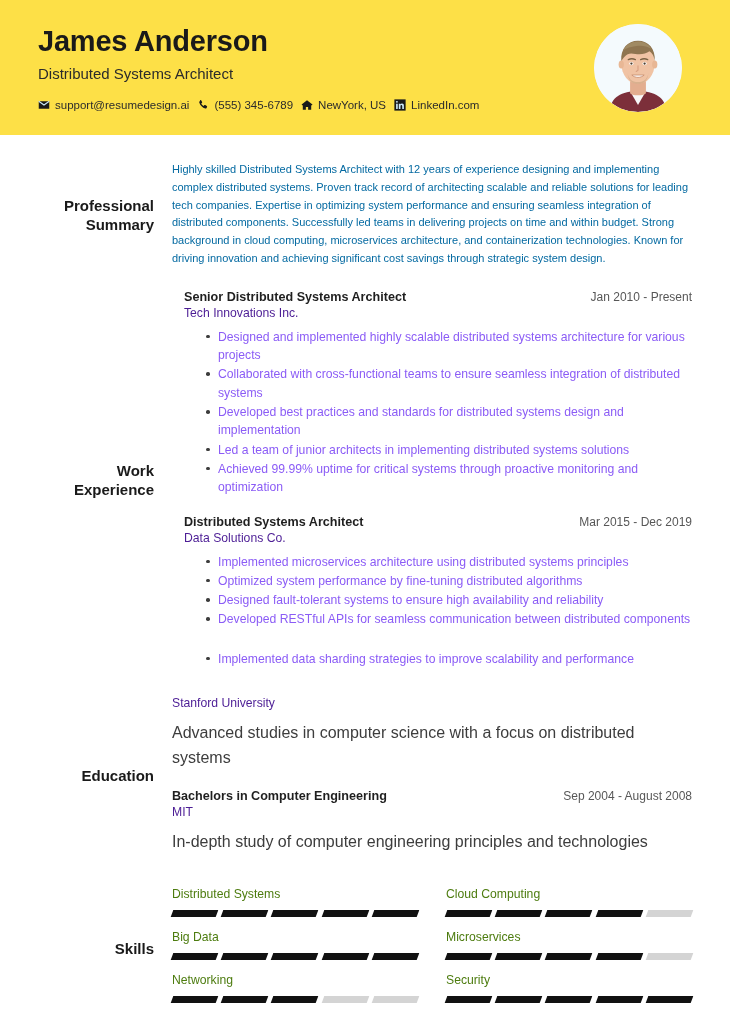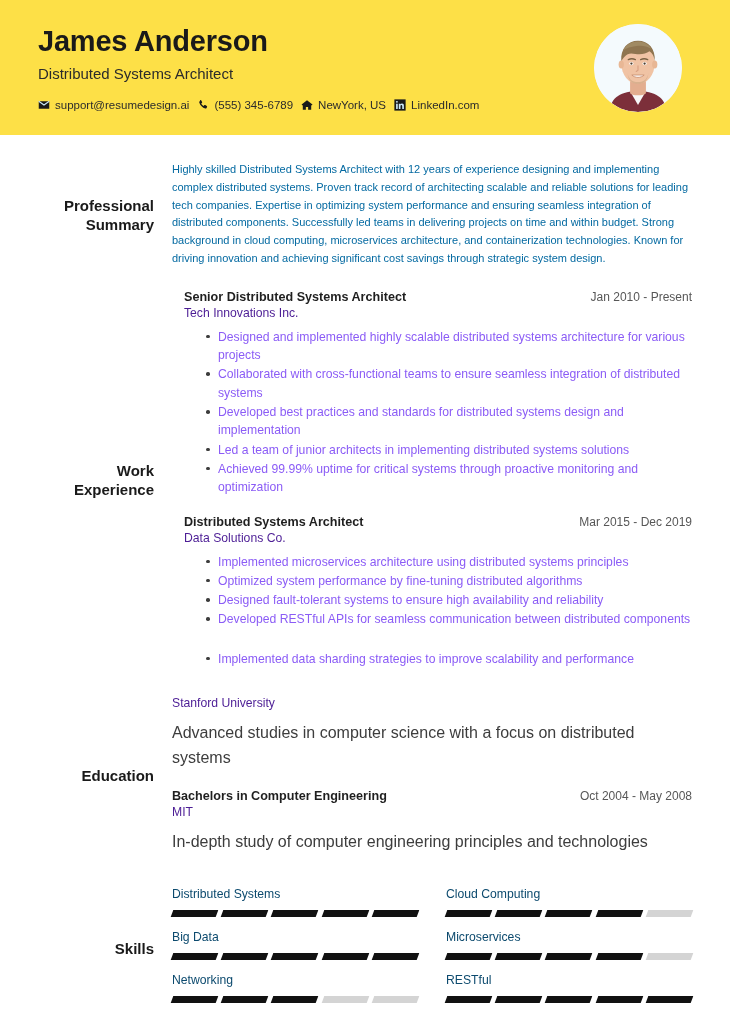--- a/index.html
+++ b/index.html
@@ -156,21 +156,21 @@
     grid-template-columns: 1fr 1fr;
     column-gap: 28px;
     row-gap: 0px;
   }
   .skill {
     padding-top: 4px;
     padding-bottom: 9px;
   }
   .skill-name {
     font-size: 12.2px;
-    color: #0c4a6e;
+    color: #4d7c0f;
     margin-bottom: 9px;
   }
   .skill-bar {
     display: flex;
     gap: 5px;
     height: 7px;
   }
   .seg {
     flex: 1;
     height: 7px;
@@ -326,21 +326,21 @@
       <div class="section-body">
 
         <div class="entry">
           <div class="entry-org">Stanford University</div>
           <div class="entry-desc">Advanced studies in computer science with a focus on distributed systems</div>
         </div>
 
         <div class="entry">
           <div class="entry-head">
             <div class="entry-role">Bachelors in Computer Engineering</div>
-            <div class="entry-date">Oct 2004 - May 2008</div>
+            <div class="entry-date">Sep 2004 - August 2008</div>
           </div>
           <div class="entry-org">MIT</div>
           <div class="entry-desc">In-depth study of computer engineering principles and technologies</div>
         </div>
 
       </div>
     </div>
 
     <div class="section sec-gap-skills">
       <div class="section-label">Skills</div>
@@ -390,21 +390,21 @@
               <div class="skill-name">Networking</div>
               <div class="skill-bar">
                 <span class="seg on"></span>
                 <span class="seg on"></span>
                 <span class="seg on"></span>
                 <span class="seg"></span>
                 <span class="seg"></span>
               </div>
             </div>
             <div class="skill">
-              <div class="skill-name">RESTful</div>
+              <div class="skill-name">Security</div>
               <div class="skill-bar">
                 <span class="seg on"></span>
                 <span class="seg on"></span>
                 <span class="seg on"></span>
                 <span class="seg on"></span>
                 <span class="seg on"></span>
               </div>
             </div>
           </div>
       </div>

